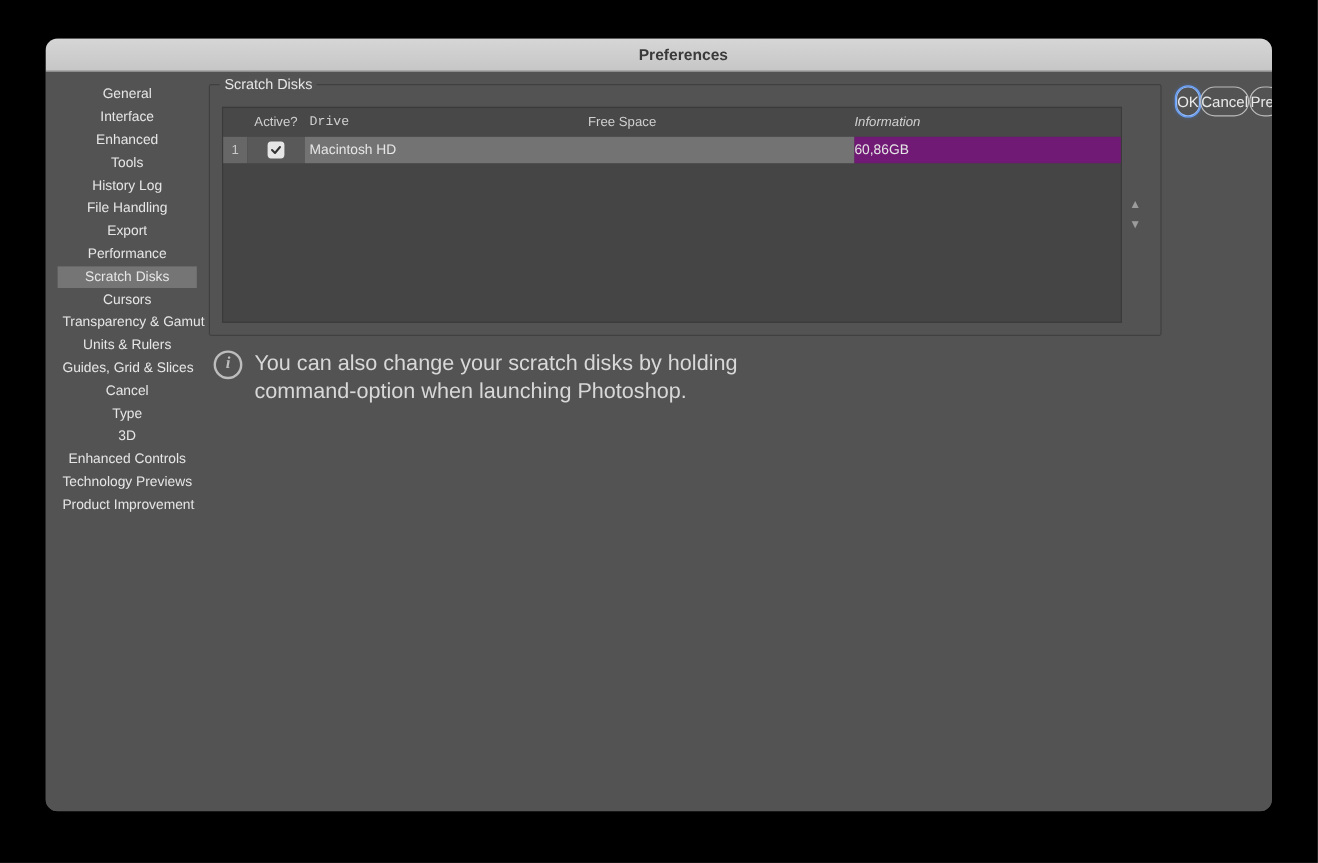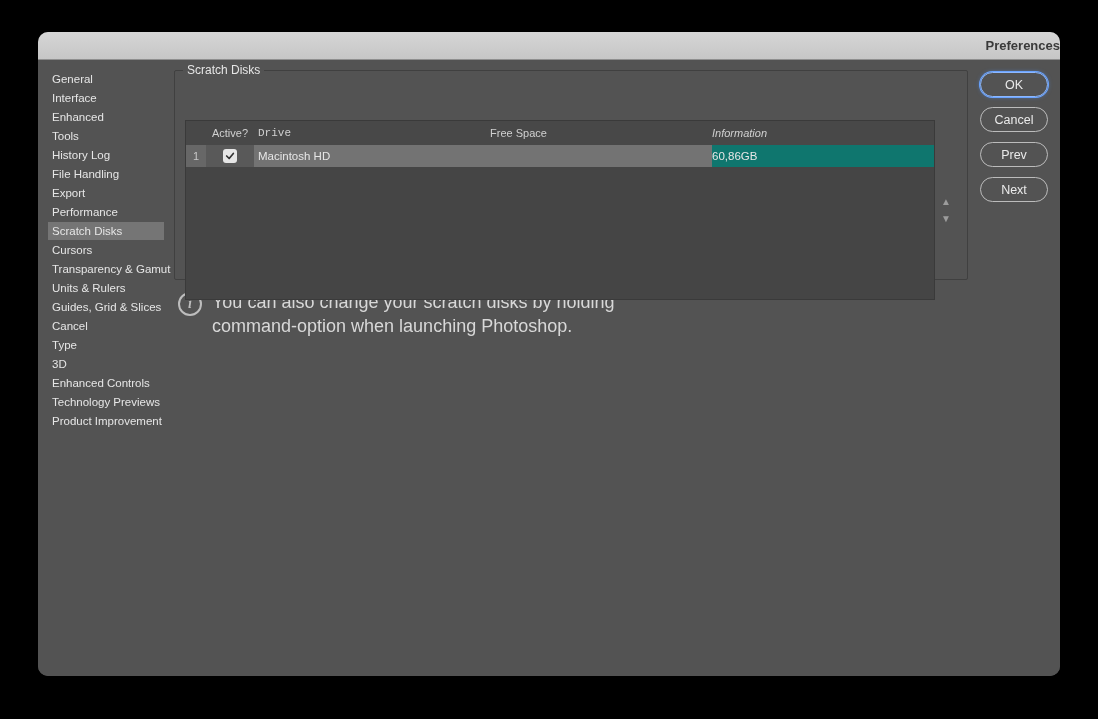--- a/index.html
+++ b/index.html
@@ -24,21 +24,21 @@
     overflow: hidden;
     display: flex;
     flex-direction: column;
   }
   .titlebar {
     height: 28px;
     background: linear-gradient(#d6d6d6, #c6c6c6);
     border-bottom: 1px solid #8f8f8f;
     display: flex;
     align-items: center;
-    justify-content: flex-end;
+    justify-content: center;
     font-weight: 600;
     font-size: 13px;
     color: #3a3a3a;
     padding-left: 41px;
   }
   .body {
     flex: 1;
     display: flex;
     background: #535353;
   }
@@ -48,20 +48,21 @@
     padding-left: 10px;
     padding-right: 0;
   }
   .sidebar-item {
     padding: 3px 4px;
     font-size: 11.5px;
     color: #e6e6e6;
     cursor: default;
     white-space: nowrap;
     margin-bottom: 1px;
+    text-align: center;
   }
   .sidebar-item.selected {
     background: #757575;
   }
   .main {
     flex: 1;
     padding: 10px 6px 10px 10px;
     display: flex;
     gap: 12px;
   }
@@ -82,21 +83,20 @@
     top: -8px;
     left: 8px;
     background: #535353;
     padding: 0 4px;
     font-size: 12px;
     color: #e6e6e6;
   }
   .table-area {
     display: flex;
     height: 100%;
-    margin-top: 31px;
   }
   .table-wrap {
     flex: 1;
     background: #454545;
     border: 1px solid #3a3a3a;
     display: flex;
     flex-direction: column;
   }
   .thead {
     display: flex;
@@ -129,21 +129,21 @@
   }
   .trow .cell-active {
     width: 48px;
     display: flex;
     justify-content: center;
     align-items: center;
     height: 22px;
     background: #595959;
   }
   .trow .cell-drive { flex: 1; padding-left: 4px; background: #737373; height:22px; line-height:22px;}
-  .trow .cell-free { width: 222px; background: #0f766e; height:22px; line-height:22px;}
+  .trow .cell-free { width: 222px; background: #701a75; height:22px; line-height:22px;}
   .trow .cell-info { width: 222px; background: #595959; height:22px; line-height:22px;}
   .checkbox {
     width: 14px; height: 14px;
     background: #e6e6e6;
     border-radius: 3px;
     display: inline-flex;
     align-items: center;
     justify-content: center;
   }
   .checkbox svg { width: 10px; height: 10px; }
@@ -182,22 +182,21 @@
   }
   .hint-text {
     font-size: 18px;
     color: #d8d8d8;
     line-height: 1.35;
     max-width: 440px;
   }
   .buttons {
     width: 74px;
     display: flex;
-    flex-direction: column;
-    gap: 10px;
+    flex-direction: row;
     padding-top: 2px;
     padding-right: 6px;
   }
   .btn {
     height: 25px;
     border: 1px solid #bcbcbc;
     border-radius: 13px;
     background: transparent;
     color: #eaeaea;
     font-size: 12.5px;

